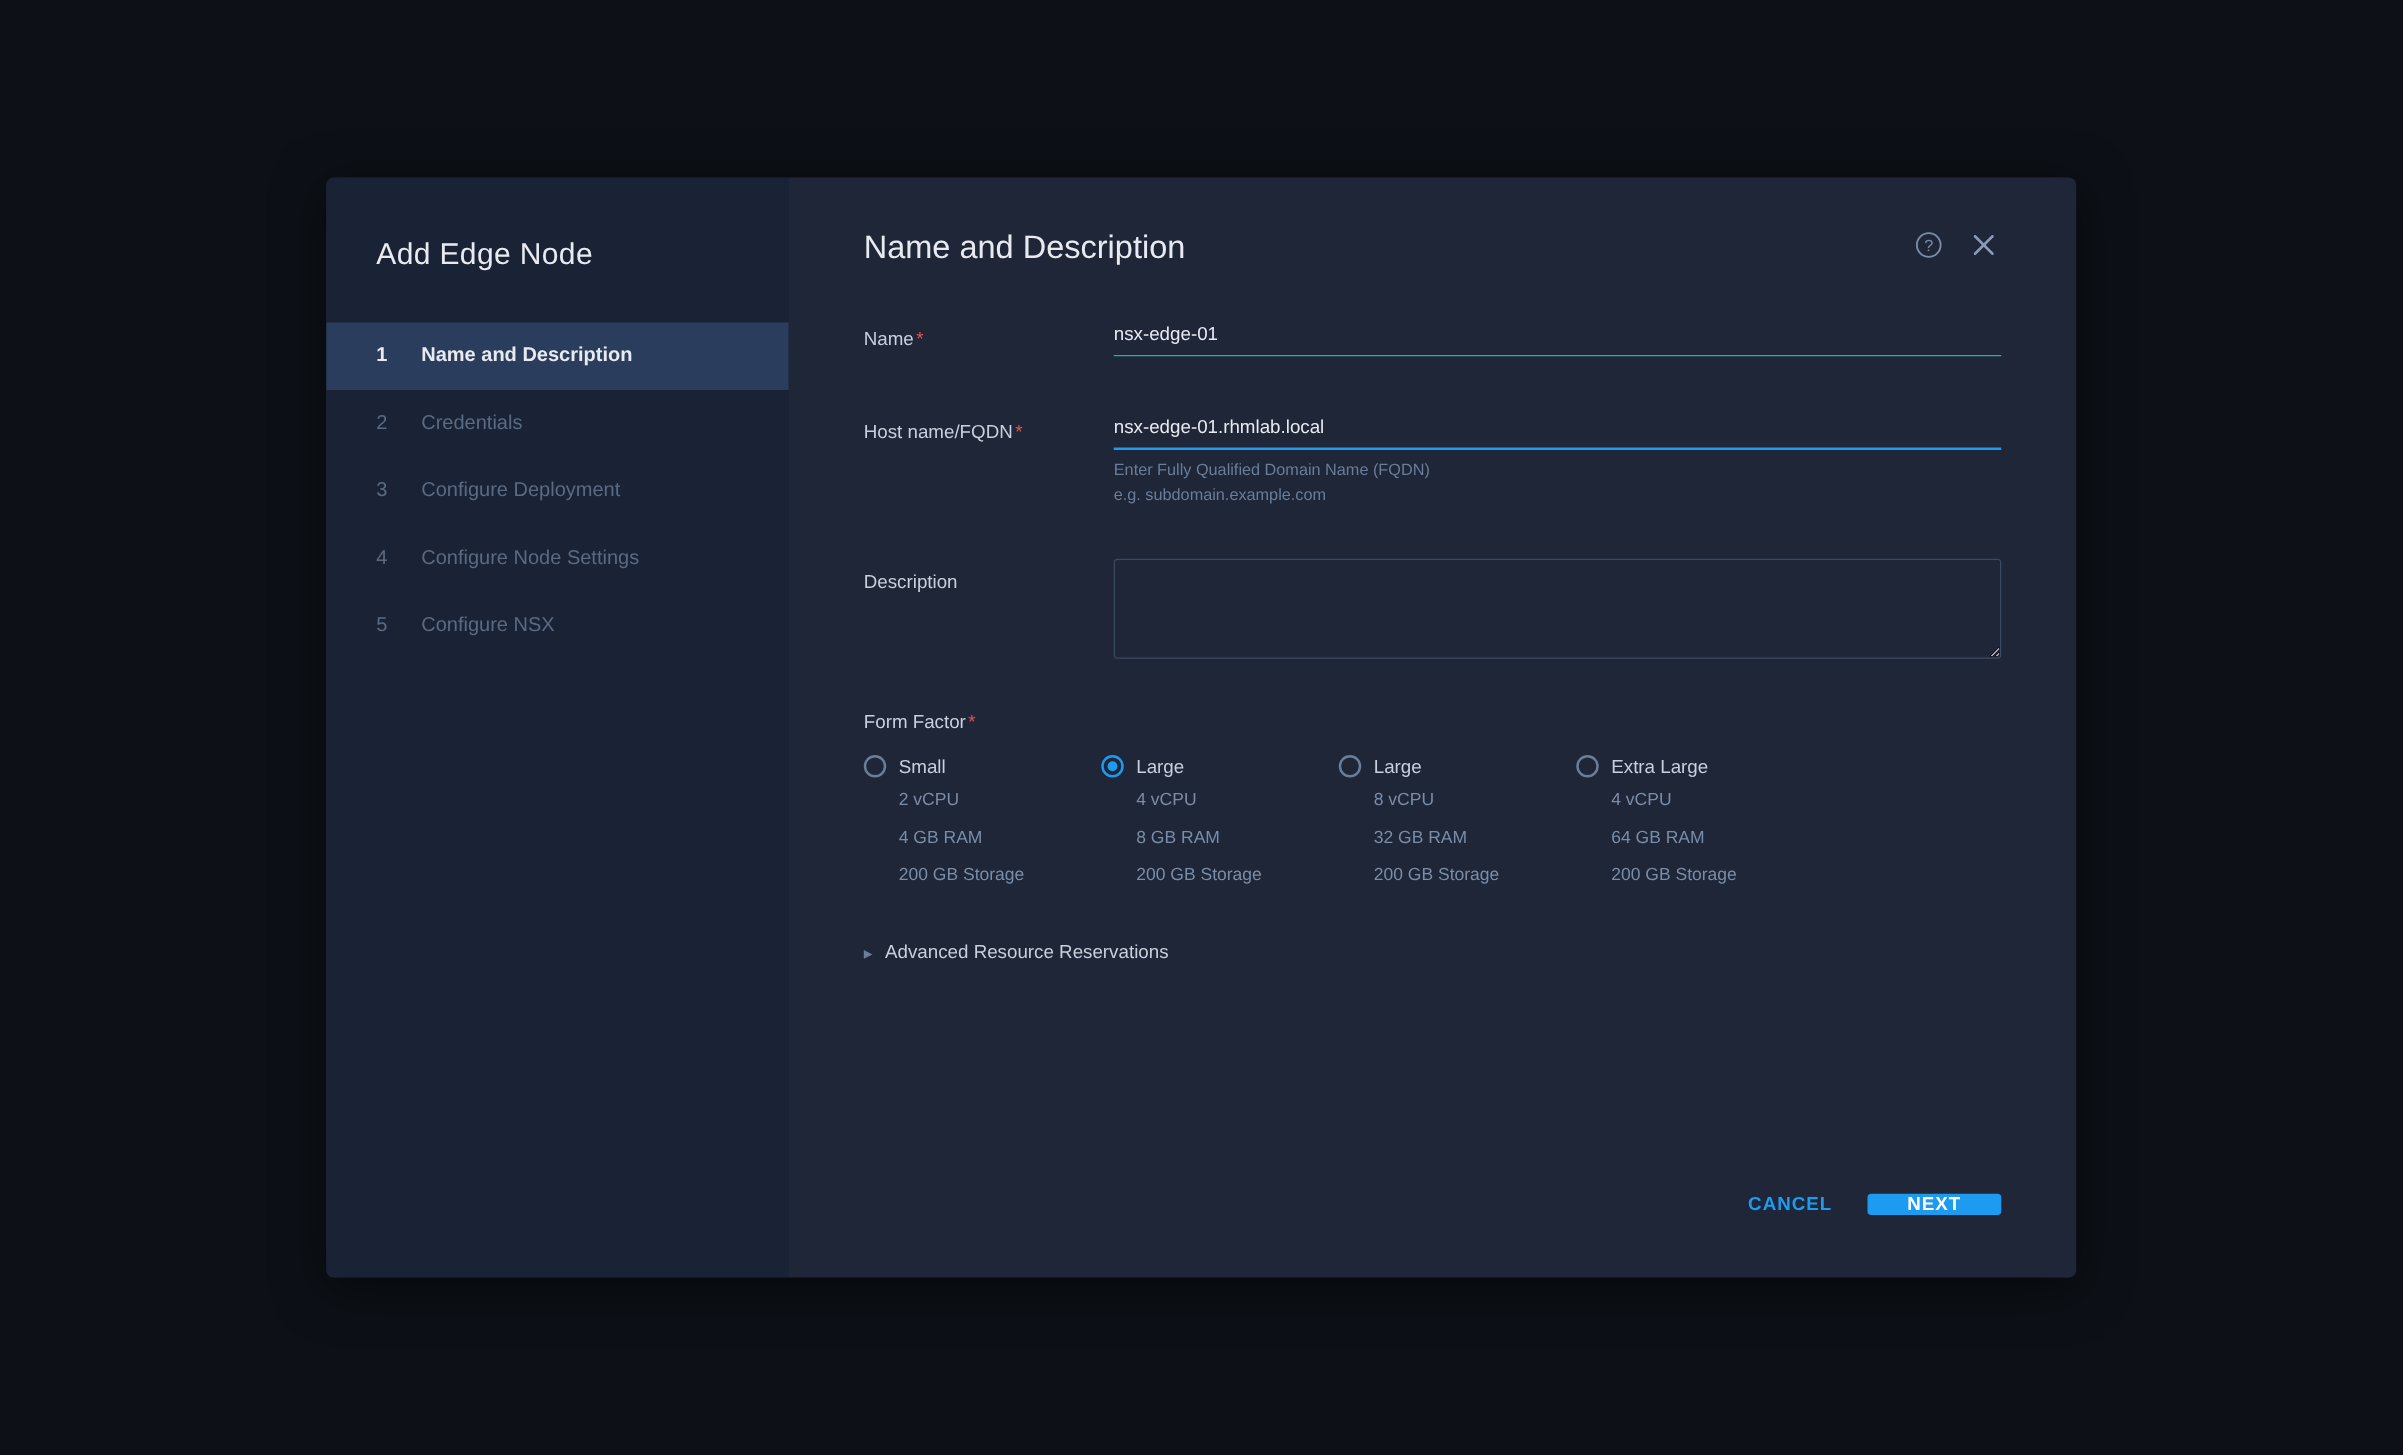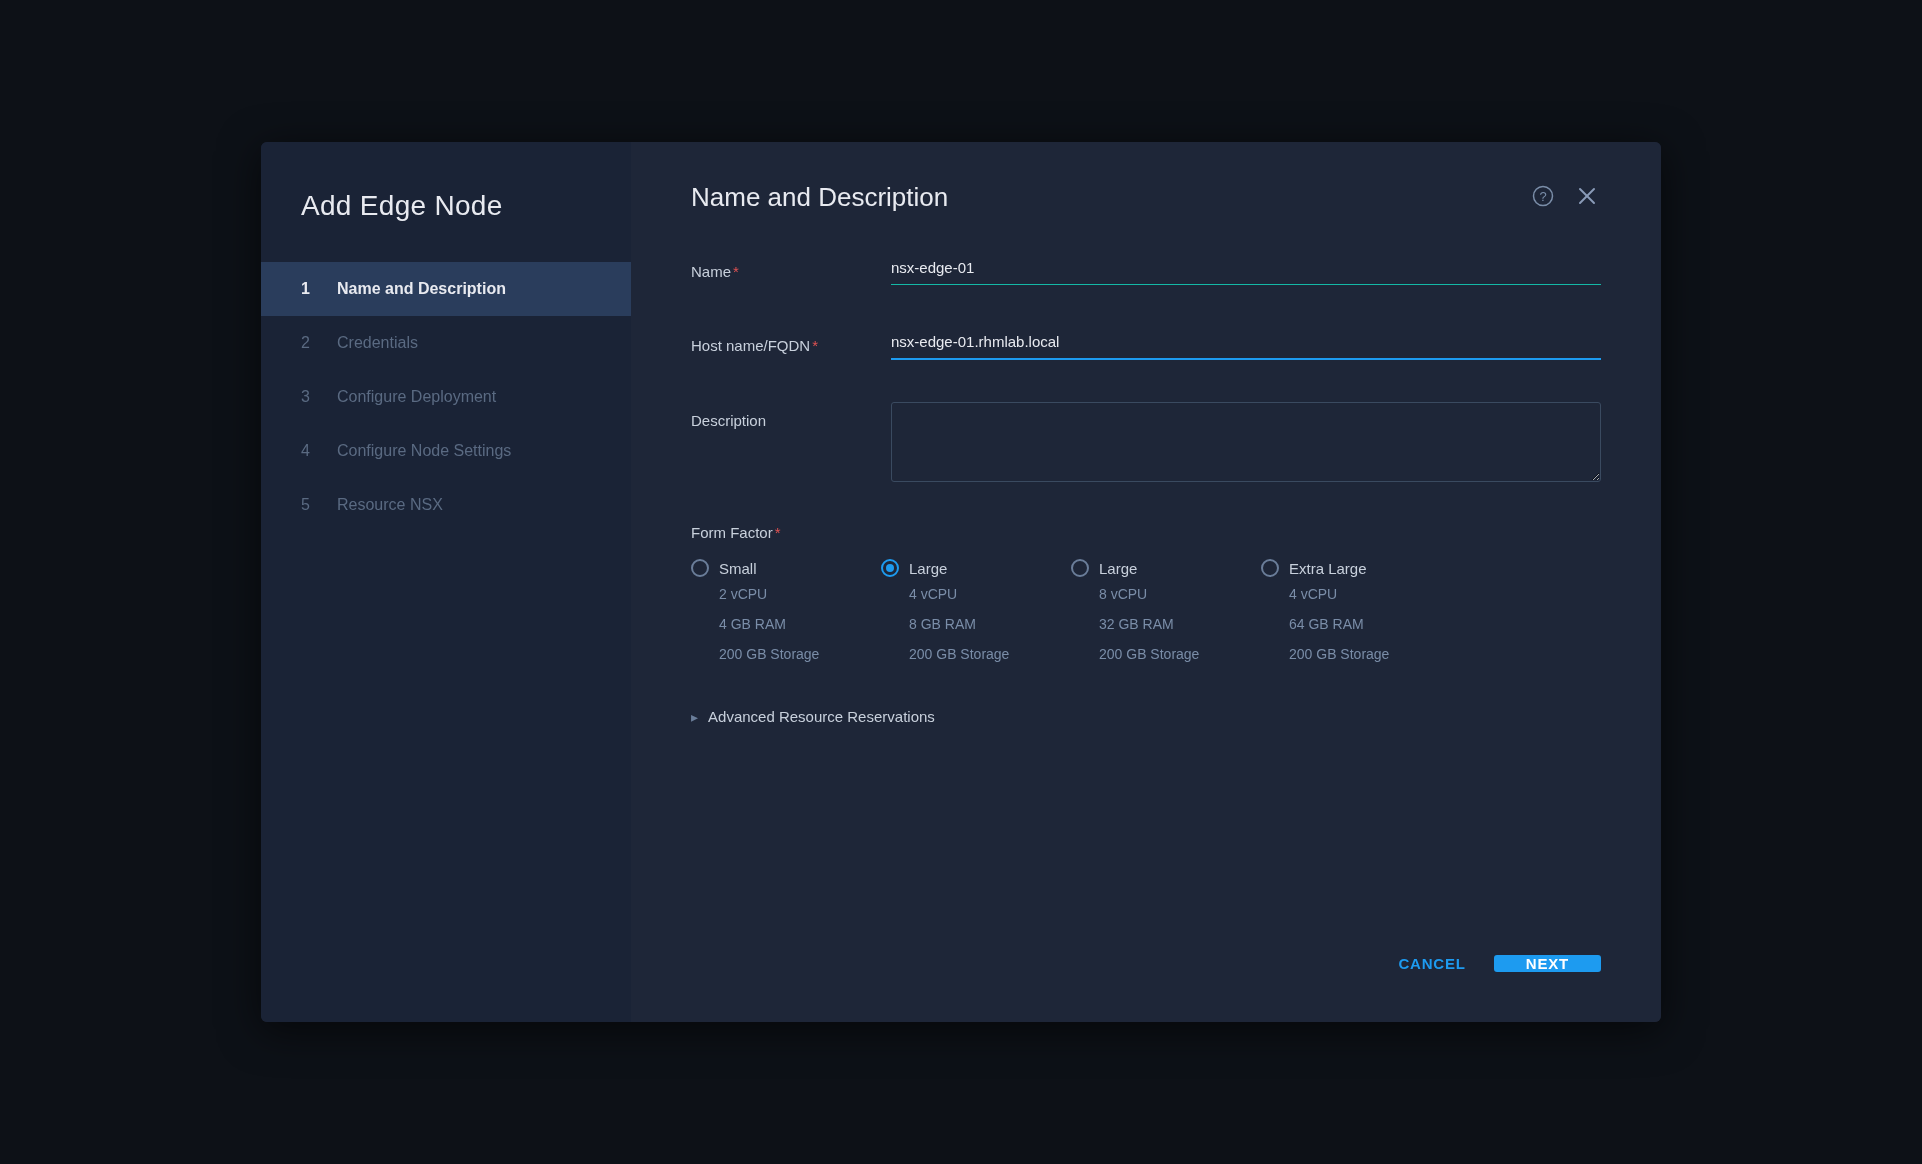--- a/index.html
+++ b/index.html
@@ -26,21 +26,21 @@
     .left-panel {
       width: 370px;
       min-width: 370px;
       background: #1a2336;
       padding: 48px 0 40px 0;
       display: flex;
       flex-direction: column;
     }
     .left-panel .panel-title {
       color: #e8eaf0;
-      font-size: 28px;
+      font-size: 24px;
       font-weight: 300;
       padding: 0 40px 40px 40px;
       letter-spacing: 0.3px;
     }
     .step-list {
       display: flex;
       flex-direction: column;
     }
     .step-item {
       display: flex;
@@ -305,21 +305,21 @@
         <div class="step-item inactive">
       <span class="step-number">3</span>
       <span class="step-label">Configure Deployment</span>
     </div>
         <div class="step-item inactive">
       <span class="step-number">4</span>
       <span class="step-label">Configure Node Settings</span>
     </div>
         <div class="step-item inactive">
       <span class="step-number">5</span>
-      <span class="step-label">Resource NSX</span>
+      <span class="step-label">Configure NSX</span>
     </div>
       </div>
   </div>
 
   <div class="right-panel">
     <div class="right-panel-header">
       <div class="section-title">Name and Description</div>
       <div class="header-icons">
         <button class="icon-btn" title="Help">
           <svg width="22" height="22" viewBox="0 0 22 22" fill="none" xmlns="http://www.w3.org/2000/svg">
@@ -346,20 +346,24 @@
           <input class="form-input" type="text" value="nsx-edge-01" style="">
         </div>
       </div>
 
       <div class="form-row">
         <div class="form-label">
           <span>Host name/FQDN</span><span class="required">*</span>
         </div>
         <div class="form-control-wrap">
           <input class="form-input active-field" type="text" value="nsx-edge-01.rhmlab.local" style="">
+          <div class="form-hint">
+            <span>Enter Fully Qualified Domain Name (FQDN)</span><br>
+            <span>e.g. subdomain.example.com</span>
+          </div>
         </div>
       </div>
 
       <div class="form-row">
         <div class="form-label">
           <span>Description</span>
         </div>
         <div class="form-control-wrap">
           <textarea class="form-textarea" style=""></textarea>
         </div>

